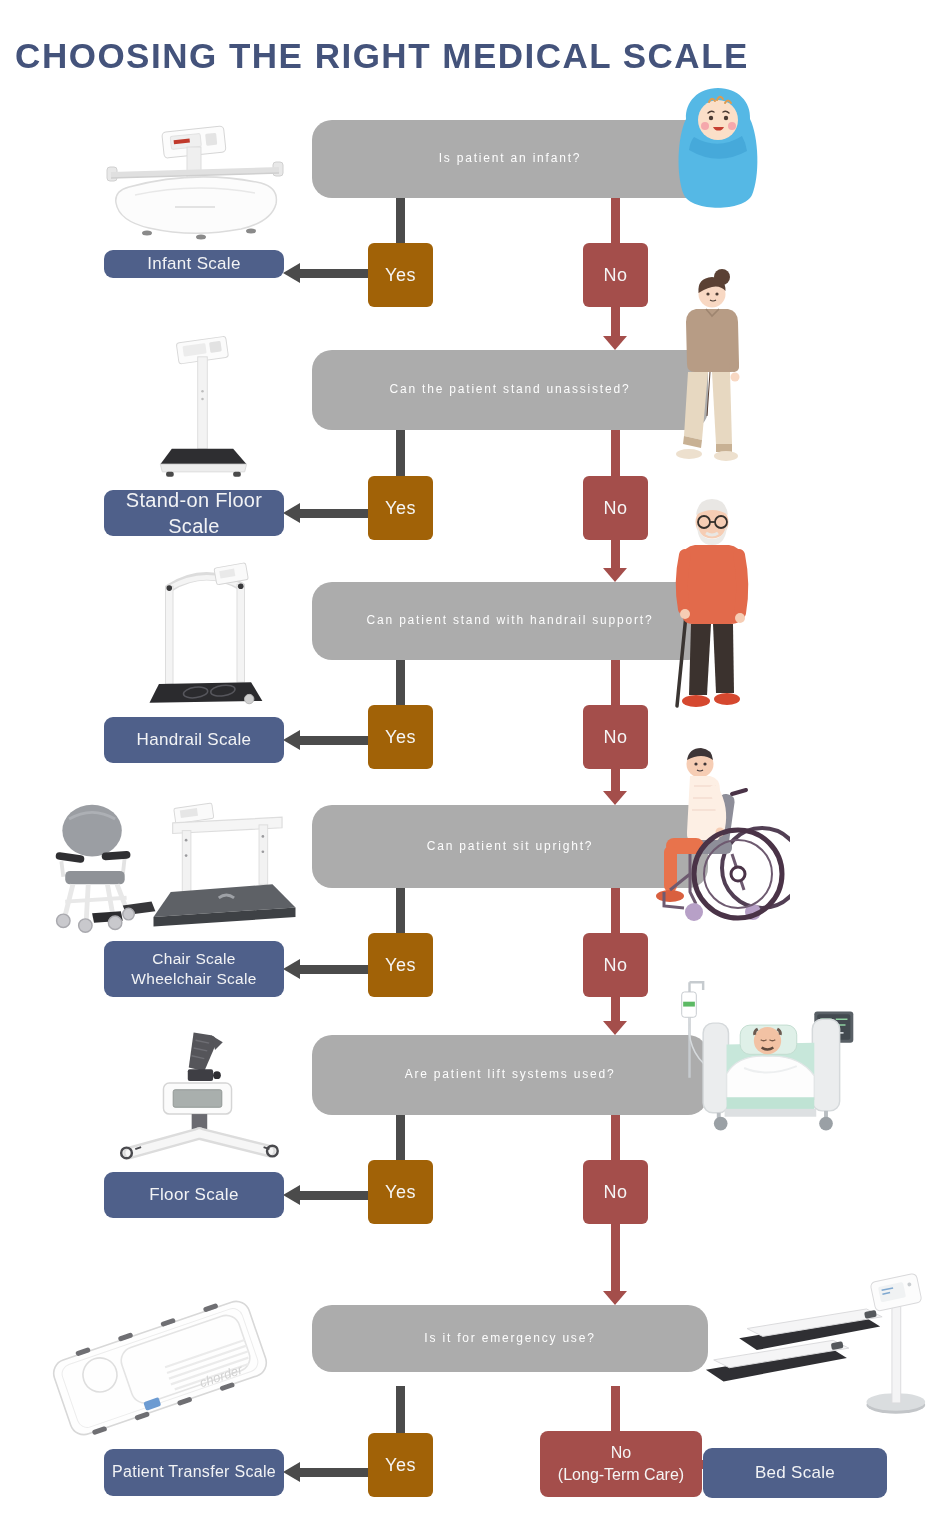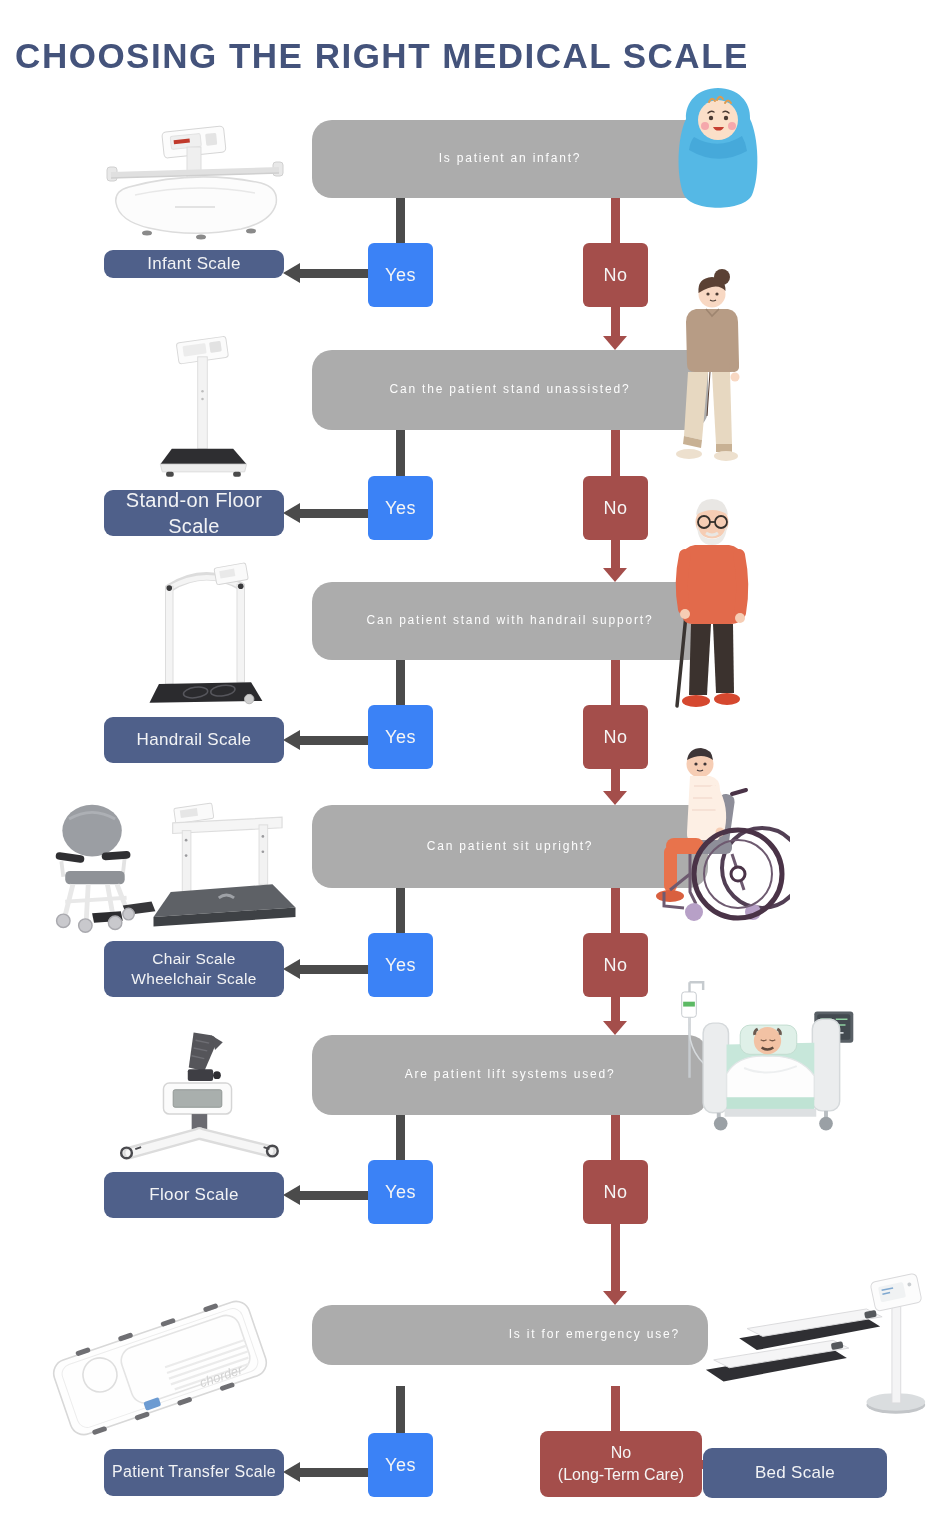--- a/index.html
+++ b/index.html
@@ -16,21 +16,21 @@
     position:absolute; left:312px; width:396px; box-sizing:border-box;
     background:#ACACAC; border-radius:20px; color:#FDFDFD;
     display:flex; align-items:center; justify-content:center; text-align:center;
     font-size:12px; letter-spacing:1.8px; line-height:1.45; padding:0 28px;
   }
   .yn-box {
     position:absolute; width:65px; height:64px; border-radius:6px; color:#F5F5F5;
     display:flex; align-items:center; justify-content:center;
     font-size:18px; letter-spacing:0.5px;
   }
-  .yes-box { left:368px; background:#3b82f6; }
+  .yes-box { left:368px; background:#a16207; }
   .no-box  { left:583px; background:#A44E4B; }
   .no-wide {
     position:absolute; left:540px; width:162px; height:66px; background:#A44E4B;
     border-radius:8px; color:#F5F5F5; display:flex; flex-direction:column;
     align-items:center; justify-content:center; font-size:16px; line-height:1.4;
     text-align:center;
   }
   .result {
     position:absolute; left:104px; width:180px; box-sizing:border-box;
     background:#4F608A; border-radius:9px; color:#F2F3F5;
@@ -106,21 +106,21 @@
     </div>
   <div class="q-box" style="top:582px; height:78px;">
       <span>Can patient stand with handrail support?</span>
     </div>
   <div class="q-box" style="top:805px; height:83px;">
       <span>Can patient sit upright?</span>
     </div>
   <div class="q-box" style="top:1035px; height:80px;">
       <span>Are patient lift systems used?</span>
     </div>
-  <div class="q-box" style="top:1305px; height:60px;justify-content:flex-end;">
+  <div class="q-box" style="top:1305px; height:67px;">
       <span>Is it for emergency use?</span>
     </div>
 
   <div class="yn-box yes-box" style="top:243px;">Yes</div>
   <div class="yn-box no-box" style="top:243px;">No</div>
   <div class="yn-box yes-box" style="top:476px;">Yes</div>
   <div class="yn-box no-box" style="top:476px;">No</div>
   <div class="yn-box yes-box" style="top:705px;">Yes</div>
   <div class="yn-box no-box" style="top:705px;">No</div>
   <div class="yn-box yes-box" style="top:933px;">Yes</div>

